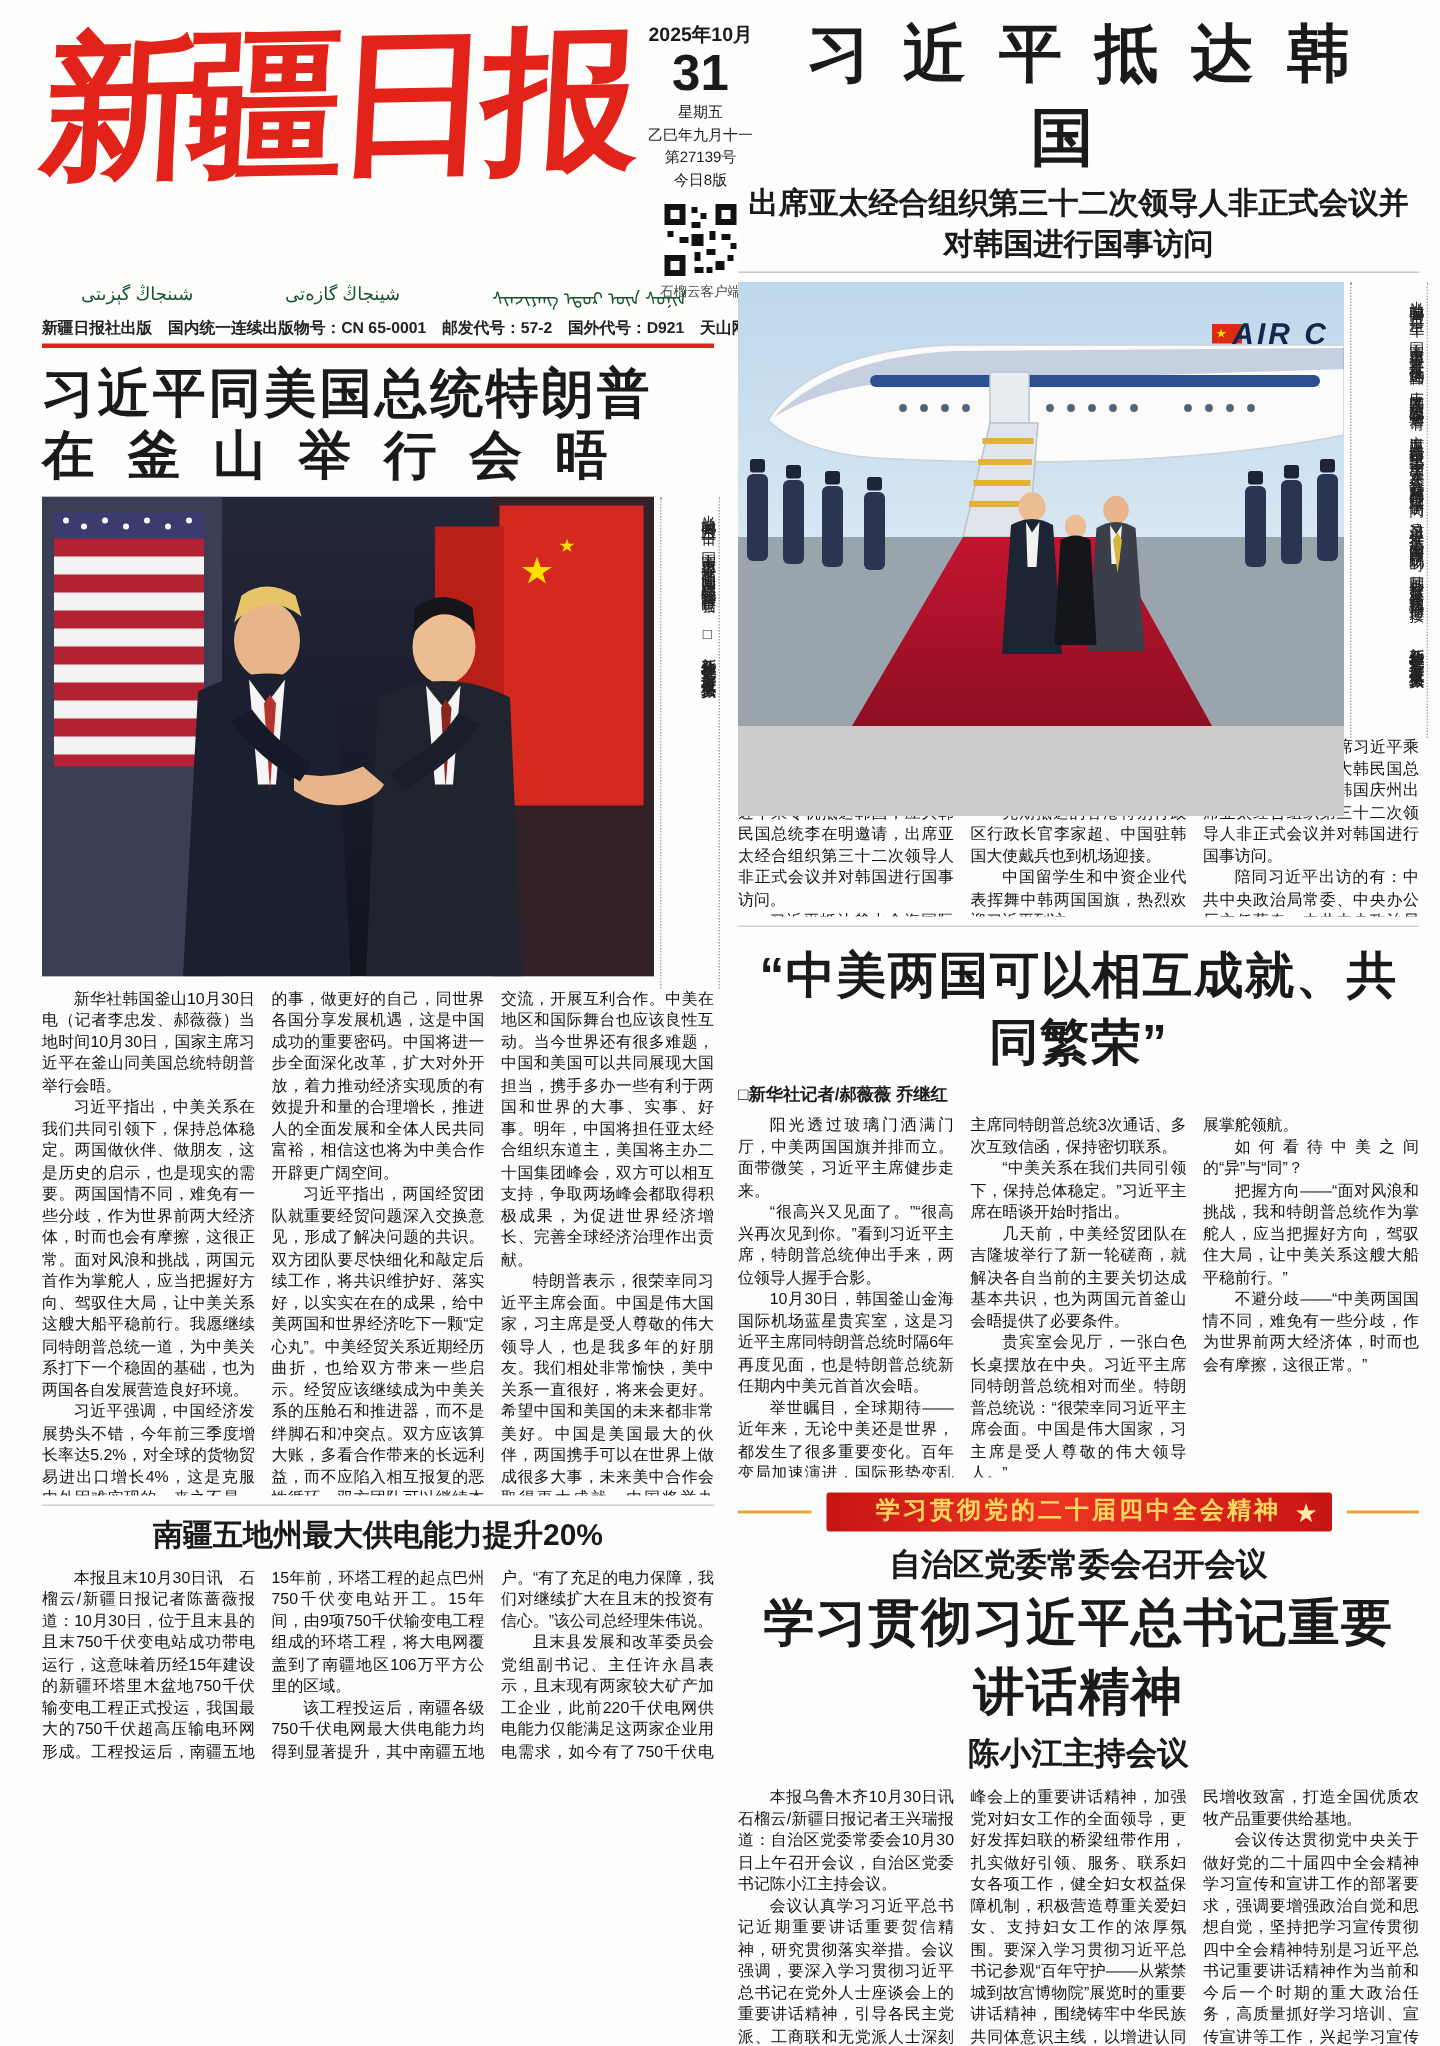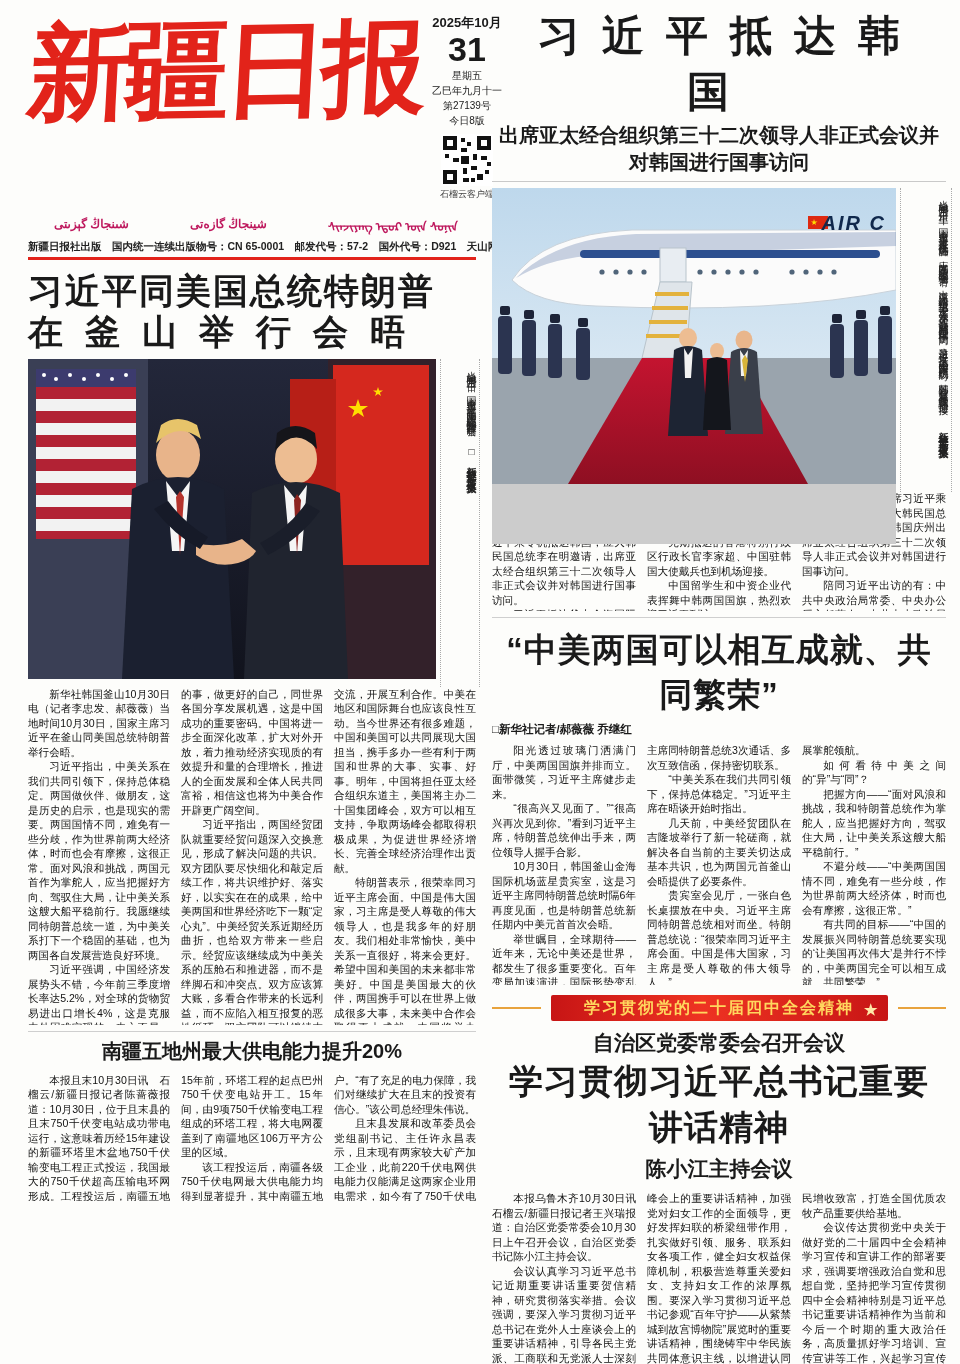--- a/index.html
+++ b/index.html
@@ -9,22 +9,22 @@
         padding:6px 14px 0 28px;gap:16px;}
   .col-left{width:448px;flex:none;}
   .col-right{width:454px;flex:none;}
 
   
   .masthead-row{display:flex;justify-content:space-between;height:178px;}
   .brand{font-family:"Liberation Serif",serif;font-weight:900;color:#e2231a;
          font-size:104px;line-height:1.25;letter-spacing:-6px;
          transform:skewX(-4deg) rotate(-1deg);white-space:nowrap;}
   .scripts{display:flex;justify-content:space-between;align-items:center;
-           color:#be185d;font-size:12px;font-weight:bold;height:24px;
-           padding:0 18px 0 26px;margin-top:28px;}
+           color:#14532d;font-size:12px;font-weight:normal;height:24px;
+           padding:0 18px 0 26px;}
   .datebox{width:94px;flex:none;text-align:center;padding-top:8px;}
   .datebox .ym{font-size:13px;font-weight:bold;}
   .datebox .day{font-size:34px;font-weight:bold;line-height:1.05;}
   .datebox .small{font-size:10px;line-height:1.5;}
   .qr{margin:6px auto 0;display:block;}
   .qr-caption{font-size:9px;color:#444;margin-top:2px;}
   .pubinfo{font-size:10.5px;font-weight:bold;color:#222;margin-top:4px;
            white-space:nowrap;letter-spacing:0;}
   .redrule{height:3px;background:#e2231a;margin-top:3px;}
 
@@ -378,21 +378,20 @@
           <p class="cont">主席同特朗普总统3次通话、多次互致信函，保持密切联系。</p>
           <p>“中美关系在我们共同引领下，保持总体稳定。”习近平主席在晤谈开始时指出。</p>
           <p>几天前，中美经贸团队在吉隆坡举行了新一轮磋商，就解决各自当前的主要关切达成基本共识，也为两国元首釜山会晤提供了必要条件。</p>
           <p>贵宾室会见厅，一张白色长桌摆放在中央。习近平主席同特朗普总统相对而坐。特朗普总统说：“很荣幸同习近平主席会面。中国是伟大国家，习主席是受人尊敬的伟大领导人。”</p>
         </div>
       <div>
           <p class="cont">展掌舵领航。</p>
           <p>如何看待中美之间的“异”与“同”？</p>
           <p>把握方向——“面对风浪和挑战，我和特朗普总统作为掌舵人，应当把握好方向，驾驭住大局，让中美关系这艘大船平稳前行。”</p>
           <p>不避分歧——“中美两国国情不同，难免有一些分歧，作为世界前两大经济体，时而也会有摩擦，这很正常。”</p>
-          <p>有共同的目标——“中国的发展振兴同特朗普总统要实现的‘让美国再次伟大’是并行不悖的，中美两国完全可以相互成就、共同繁荣。”</p>
         </div>
     </div>
 
     <div class="banner-row">
       <div class="banner-dash"></div>
       <div class="banner">
         <span>学习贯彻党的二十届四中全会精神</span>
         <span class="emblem">★</span>
       </div>
       <div class="banner-dash"></div>

